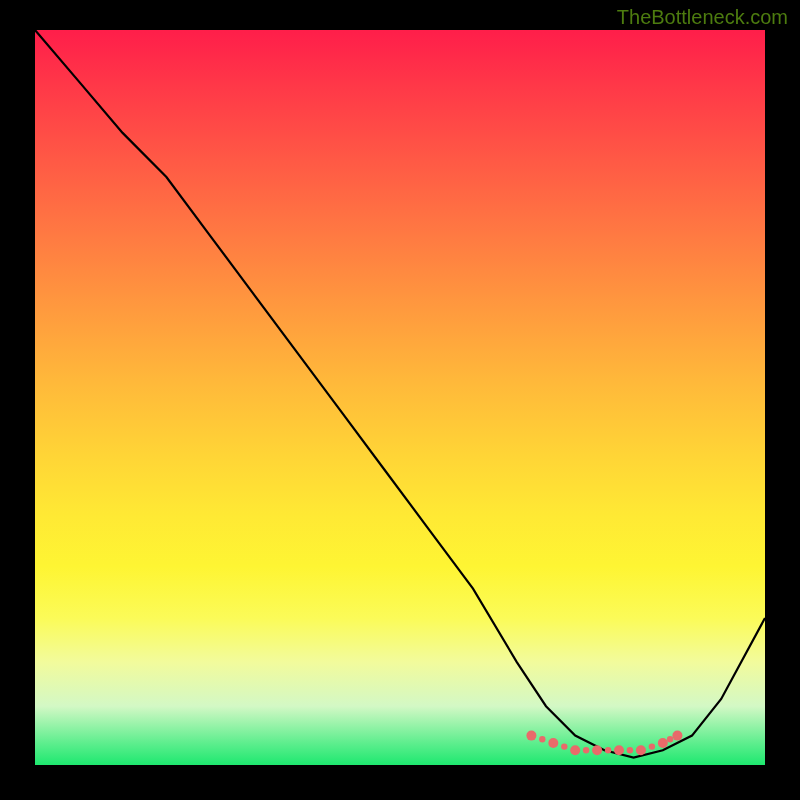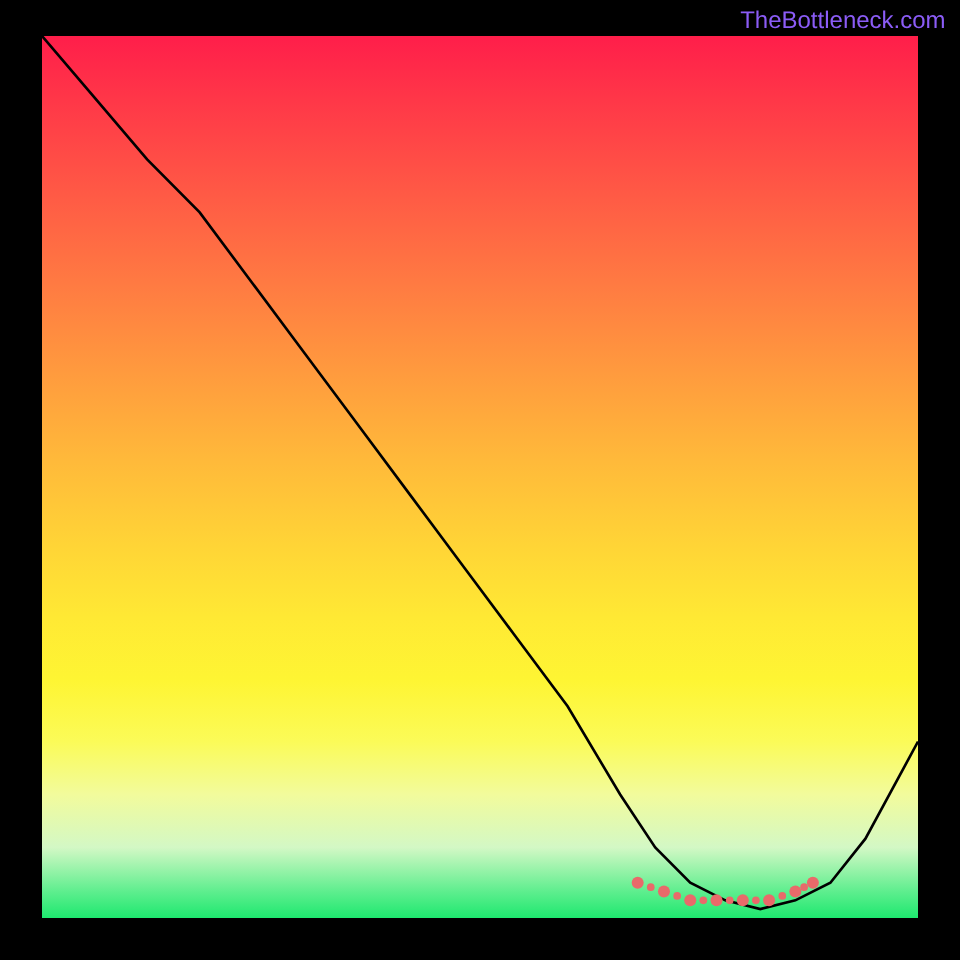--- a/index.html
+++ b/index.html
@@ -8,21 +8,21 @@
     background: #000;
     width: 800px;
     height: 800px;
     position: relative;
     font-family: Arial, sans-serif;
   }
   .watermark {
     position: absolute;
     top: 6px;
     right: 12px;
-    color: #8b5cf6;
+    color: #4d7c0f;
     font-size: 20px;
     font-weight: 500;
     z-index: 10;
   }
   .chart-area {
     position: absolute;
     left: 35px;
     top: 30px;
     width: 730px;
     height: 735px;

